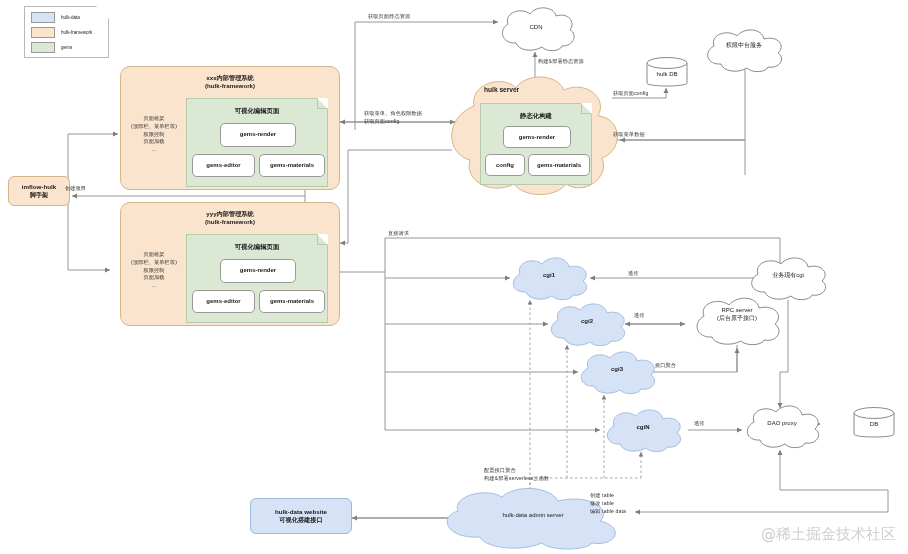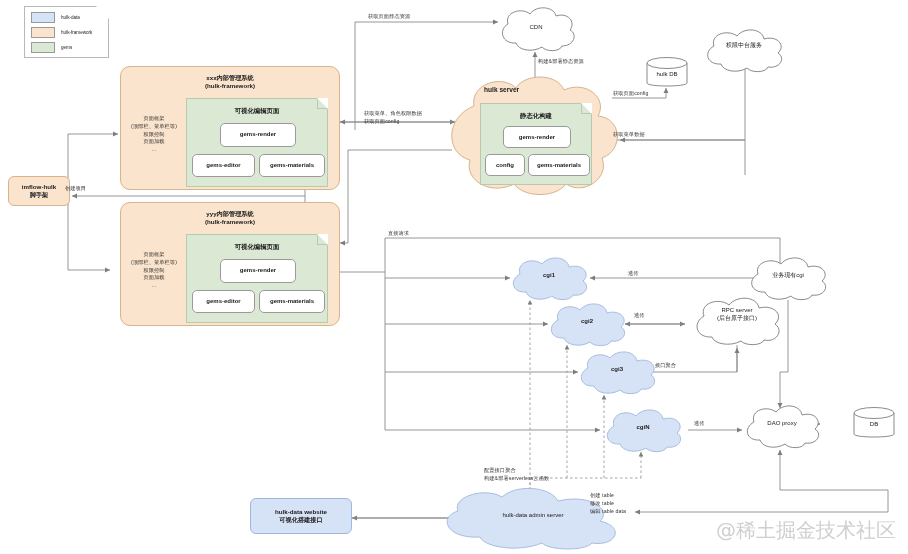--- a/index.html
+++ b/index.html
@@ -39,21 +39,21 @@
   .rbox{position:absolute;border-radius:6px;display:flex;align-items:center;justify-content:center;
         text-align:center;font-size:6.2px;font-weight:bold;line-height:1.35;box-sizing:border-box;}
   .rbox.orange{background:#fbe4cd;border:1px solid #d6b48c;}
   .rbox.blue{background:#d6e2f5;border:1px solid #9fb8dd;}
 
   .cloudlbl{position:absolute;font-size:6px;text-align:center;line-height:1.3;
             width:100%;left:0;pointer-events:none;}
   .cloudlbl.b{font-weight:bold;}
   .cyl-lbl{position:absolute;width:100%;left:0;text-align:center;font-size:6px;}
   .hsvr-ttl{position:absolute;font-size:6.6px;font-weight:bold;}
-  .watermark{position:absolute;right:12px;bottom:10px;font-size:20px;color:#cfcfcf;
+  .watermark{position:absolute;right:12px;bottom:10px;font-size:15px;color:#cfcfcf;
              font-family:"DejaVu Sans",sans-serif;}
 </style>
 </head>
 <body>
 
 <div id="stage">
 
   <svg id="wires" viewBox="0 0 908 554">
     <defs>
       <marker id="ah" markerWidth="7" markerHeight="7" refX="6" refY="3" orient="auto">

